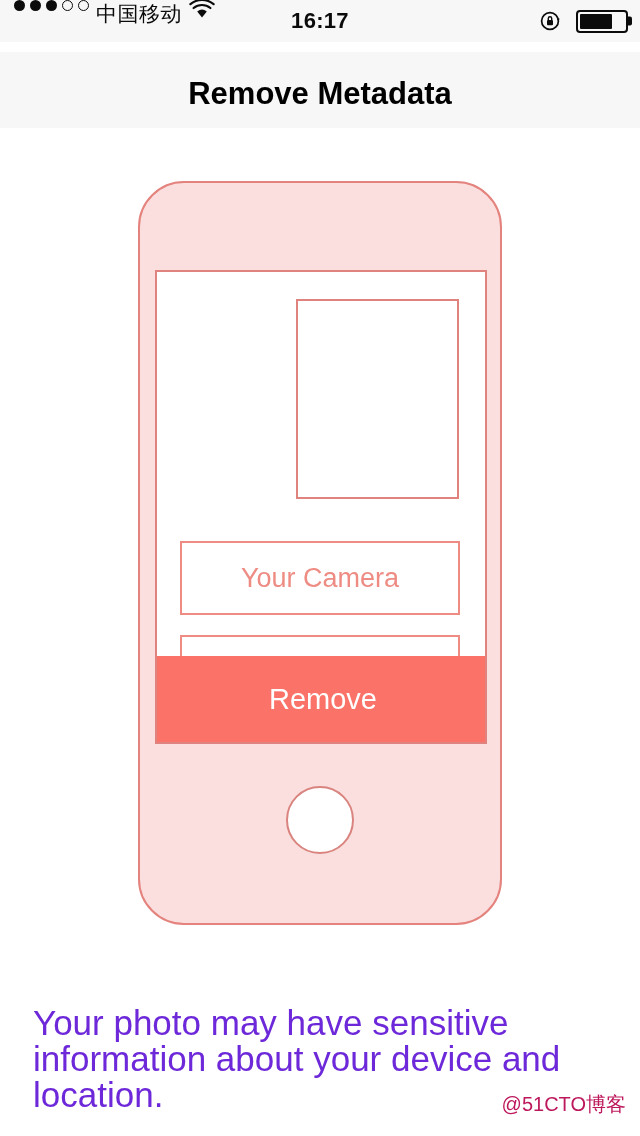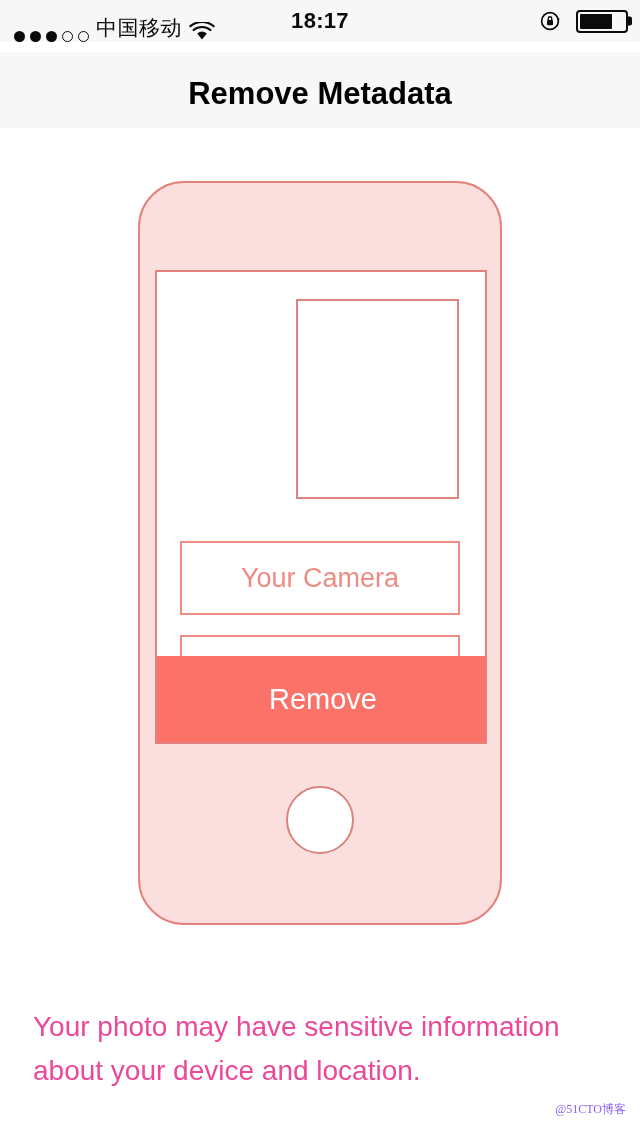--- a/index.html
+++ b/index.html
@@ -17,21 +17,21 @@
 
   
   .status-bar {
     position:absolute; top:0; left:0;
     width:640px; height:42px;
     background:#F7F7F7;
     display:flex; align-items:center;
   }
   .status-left {
     position:absolute; left:14px; top:0; height:42px;
-    display:flex; align-items:flex-end; gap:7px;
+    display:flex; align-items:flex-start; gap:7px;
   }
   .dots { display:flex; align-items:center; gap:5px; }
   .dot { width:11px; height:11px; border-radius:50%; }
   .dot.on  { background:#0b0b0b; }
   .dot.off { background:transparent; border:1.6px solid #0b0b0b; }
   .carrier {
     font-size:21px; color:#0b0b0b; letter-spacing:.5px;
     font-family:"DejaVu Sans", sans-serif;
   }
   .wifi { width:26px; height:20px; display:block; }
@@ -124,28 +124,28 @@
     width:68px; height:68px;
     background:#ffffff;
     border:2px solid #D9847F;
     border-radius:50%;
   }
 
   
   .description {
     position:absolute; left:33px; top:877px;
     width:560px;
-    font-size:28px; line-height:44px; color:#ec4899;
+    font-size:35px; line-height:36px; color:#6d28d9;
   }
 
   
   .watermark {
     position:absolute; right:14px; bottom:18px;
-    font-size:12px; color:#8b5cf6;
-    font-family:Liberation Serif, serif;
+    font-size:20px; color:#be185d;
+    font-family:Liberation Sans, sans-serif;
   }
 </style>
 </head>
 <body>
 
 <div id="screen">
 
   <div class="status-bar">
 
     <div class="status-left">
@@ -157,21 +157,21 @@
         <span class="dot off"></span>
       </div>
       <span class="carrier">中国移动</span>
       <svg class="wifi" viewBox="0 0 26 20">
         <path d="M13 17.6 L8.2 11.4 a7.6 7.6 0 0 1 9.6 0 Z" fill="#0b0b0b"></path>
         <path d="M4.6 8.0 a13.2 13.2 0 0 1 16.8 0" stroke="#0b0b0b" stroke-width="2.2" fill="none" stroke-linecap="round"></path>
         <path d="M1.4 4.2 a18 18 0 0 1 23.2 0" stroke="#0b0b0b" stroke-width="2.2" fill="none" stroke-linecap="round"></path>
       </svg>
     </div>
 
-    <div class="status-time">18:17</div>
+    <div class="status-time">16:17</div>
 
     <div class="status-right">
       <svg class="rotlock" viewBox="0 0 24 24">
         <circle cx="11" cy="12" r="8.4" fill="none" stroke="#0b0b0b" stroke-width="1.7"></circle>
         <rect x="8" y="11" width="6" height="5.2" rx="1" fill="#0b0b0b"></rect>
         <path d="M9.3 11 v-1.6 a1.7 1.7 0 0 1 3.4 0 V11" fill="none" stroke="#0b0b0b" stroke-width="1.4"></path>
         <path d="M17.6 8.6 l3 1.2 l-1.3 2.9 z" fill="#0b0b0b"></path>
       </svg>
       <div class="battery">
         <div class="battery-fill" style="width:72%"></div>

